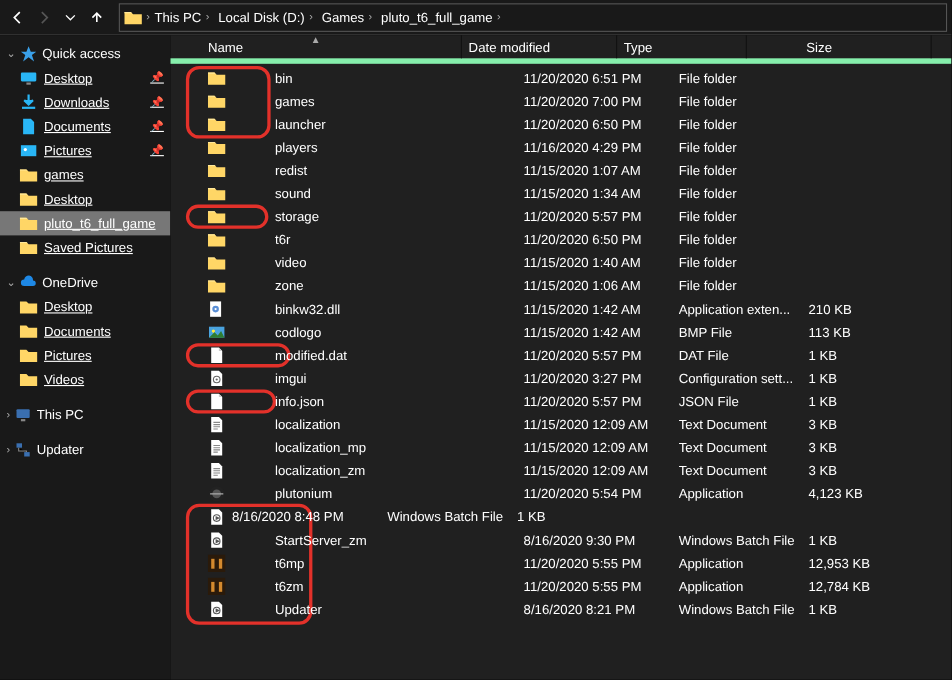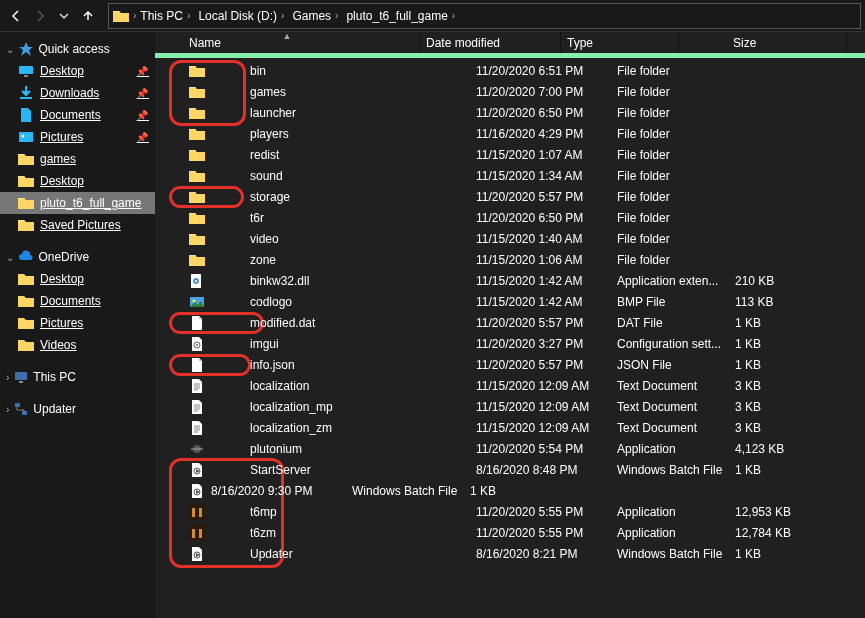--- a/index.html
+++ b/index.html
@@ -476,33 +476,33 @@
           <span class="cell-size">4,123 KB</span>
         </div>
         <div class="row">
           <span class="icon">
             <svg width="16" height="16" viewBox="0 0 16 16">
               <path fill="#fff" d="M3 1h7l3 3v11H3z"></path>
               <circle cx="8" cy="9" r="3" fill="none" stroke="#555"></circle>
               <path fill="#555" d="M7 7l4 2-4 2z"></path>
             </svg>
           </span>
-          <span class="cell-name">StartServer</span>
           <span class="cell-date">8/16/2020 8:48 PM</span>
           <span class="cell-type">Windows Batch File</span>
           <span class="cell-size">1 KB</span>
         </div>
         <div class="row">
           <span class="icon">
             <svg width="16" height="16" viewBox="0 0 16 16">
               <path fill="#fff" d="M3 1h7l3 3v11H3z"></path>
               <circle cx="8" cy="9" r="3" fill="none" stroke="#555"></circle>
               <path fill="#555" d="M7 7l4 2-4 2z"></path>
             </svg>
           </span>
+          <span class="cell-name">StartServer_zm</span>
           <span class="cell-date">8/16/2020 9:30 PM</span>
           <span class="cell-type">Windows Batch File</span>
           <span class="cell-size">1 KB</span>
         </div>
         <div class="row">
           <span class="icon">
             <svg width="16" height="16" viewBox="0 0 16 16">
               <rect width="16" height="16" fill="#2a1a0a"></rect>
               <rect x="3" y="4" width="3" height="9" fill="#d48a2e"></rect>
               <rect x="10" y="4" width="3" height="9" fill="#d48a2e"></rect>

